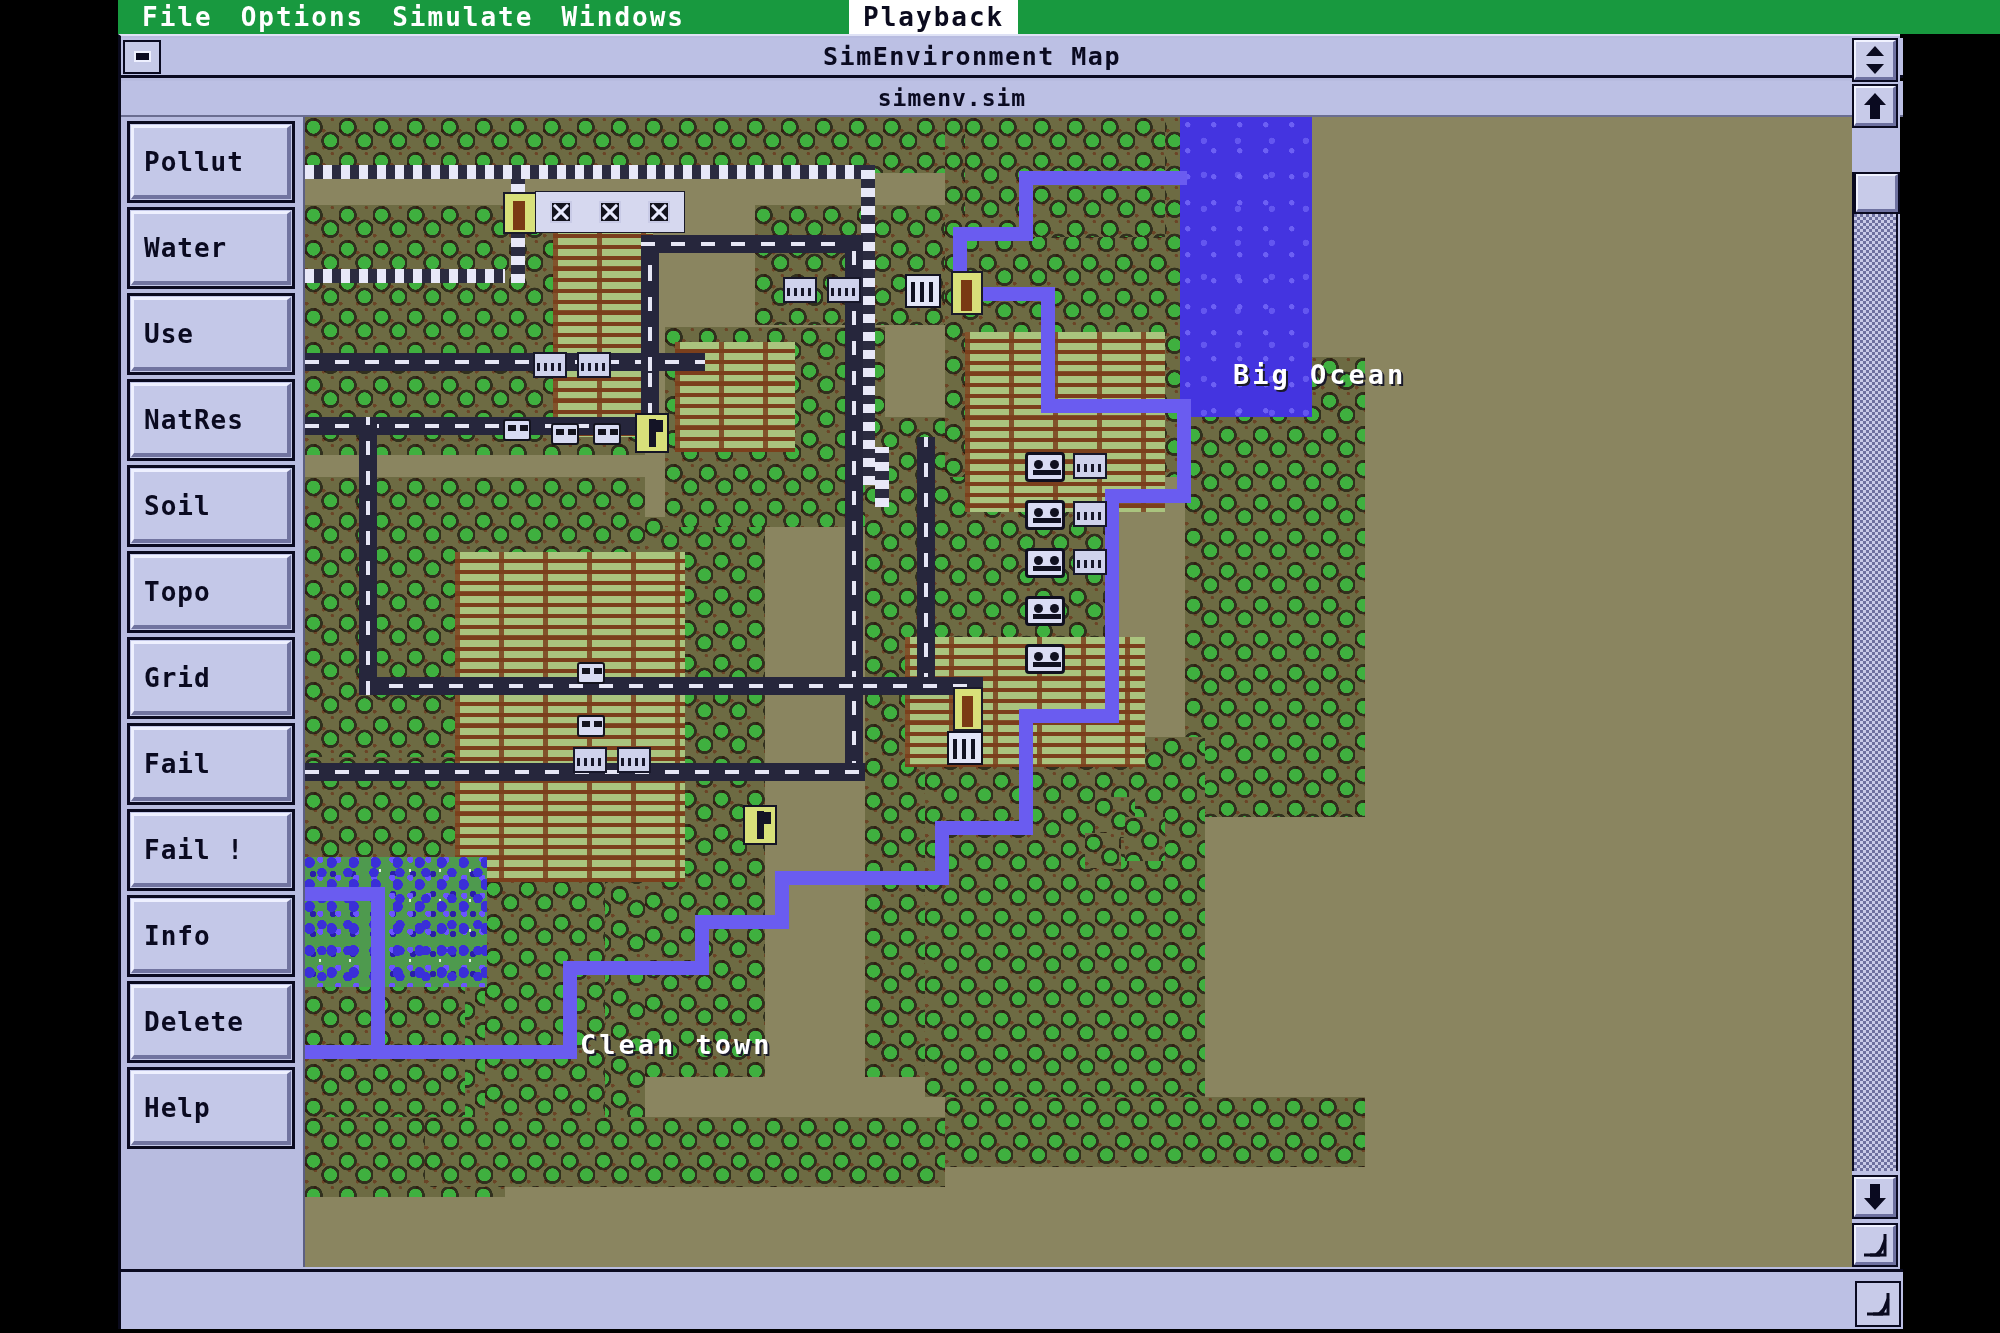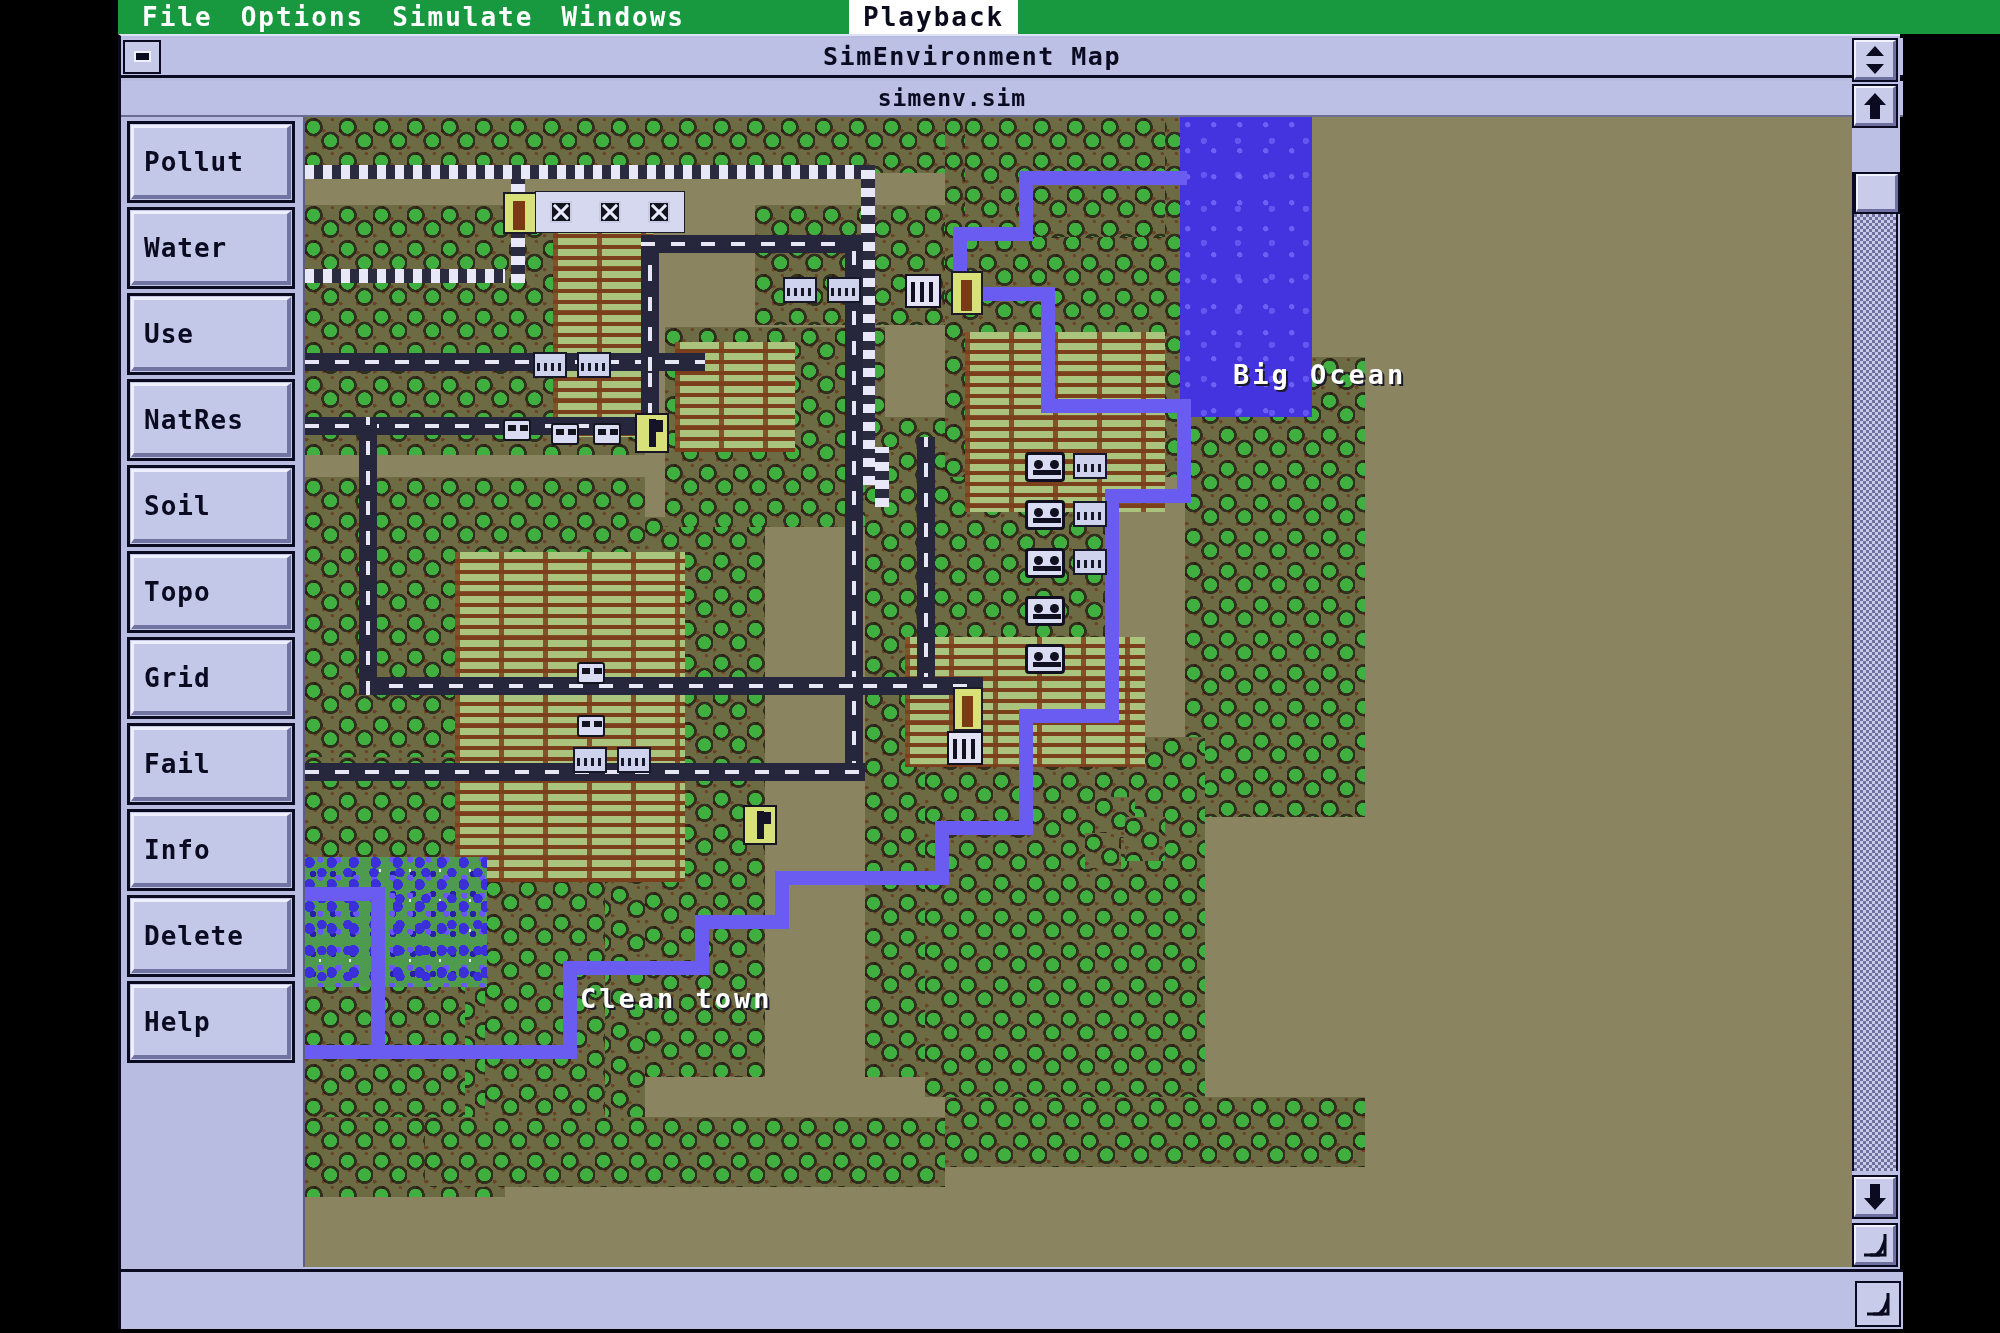--- a/index.html
+++ b/index.html
@@ -586,20 +586,24 @@
           <div class="bevel"></div>
           <span class="tool-label">Topo</span>
         </div>
       <div class="tool-btn">
           <div class="bevel"></div>
           <span class="tool-label">Grid</span>
         </div>
       <div class="tool-btn">
           <div class="bevel"></div>
           <span class="tool-label">Fail</span>
+        </div>
+      <div class="tool-btn">
+          <div class="bevel"></div>
+          <span class="tool-label">Fail !</span>
         </div>
       <div class="tool-btn">
           <div class="bevel"></div>
           <span class="tool-label">Info</span>
         </div>
       <div class="tool-btn">
           <div class="bevel"></div>
           <span class="tool-label">Delete</span>
         </div>
       <div class="tool-btn">
@@ -722,21 +726,21 @@
         <div class="bldg-yellow" style="left:648px;top:570px;width:30px;height:44px;"></div>
         <div class="factory" style="left:642px;top:614px;"></div>
 
         <div class="signpost" style="left:438px;top:688px;"></div>
 
         <div class="layer forest" style="left:790px;top:680px;width:40px;height:40px;"></div>
         <div class="layer forest" style="left:820px;top:700px;width:40px;height:44px;"></div>
         <div class="layer forest" style="left:780px;top:716px;width:36px;height:36px;"></div>
 
         <div class="map-label" style="left:928px;top:218px;margin-top:24px;">Big Ocean</div>
-        <div class="map-label" style="left:275px;top:866px;">Clean town</div>
+        <div class="map-label" style="left:275px;top:912px;">Clean town</div>
 
       </div>
 
     </div>
 
     <div id="vscroll">
       <div class="sb-btn" style="position:absolute;left:0;top:2px;">
         <div class="ibevel"></div>
         <svg width="26" height="30" viewBox="0 0 26 30">
           <polygon points="13,1 22,11 4,11" fill="#0a0a20"></polygon>

